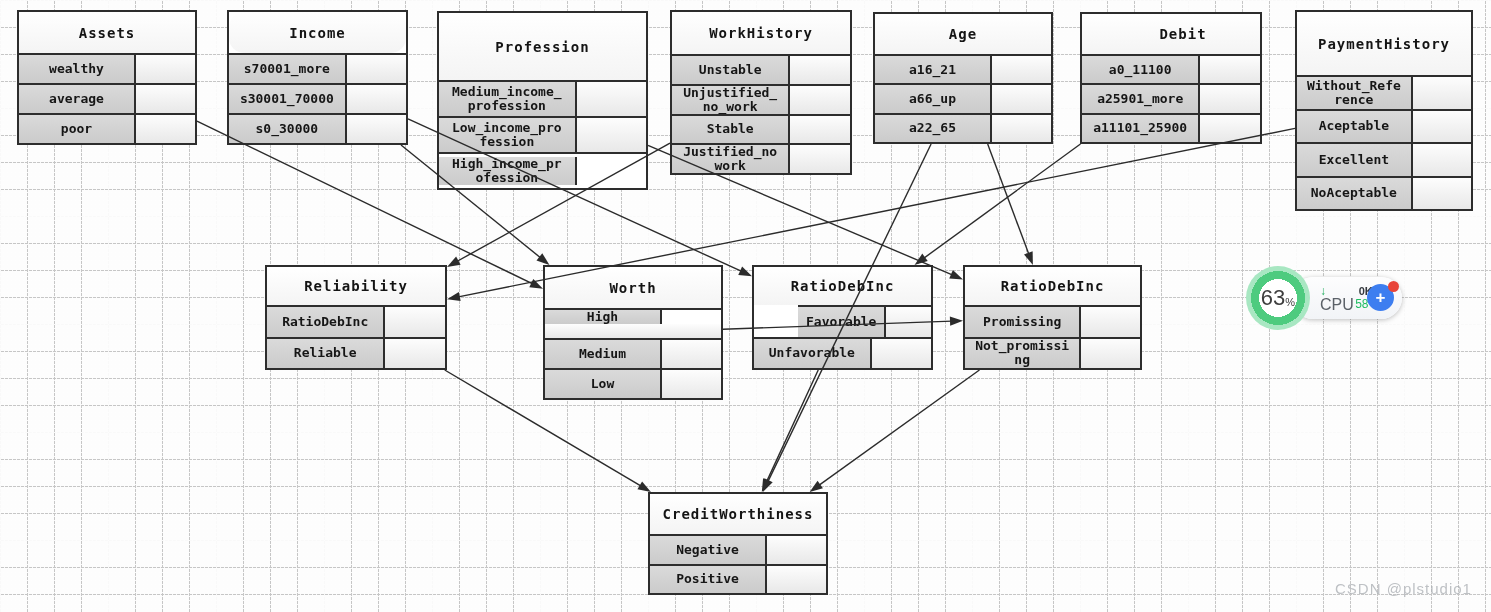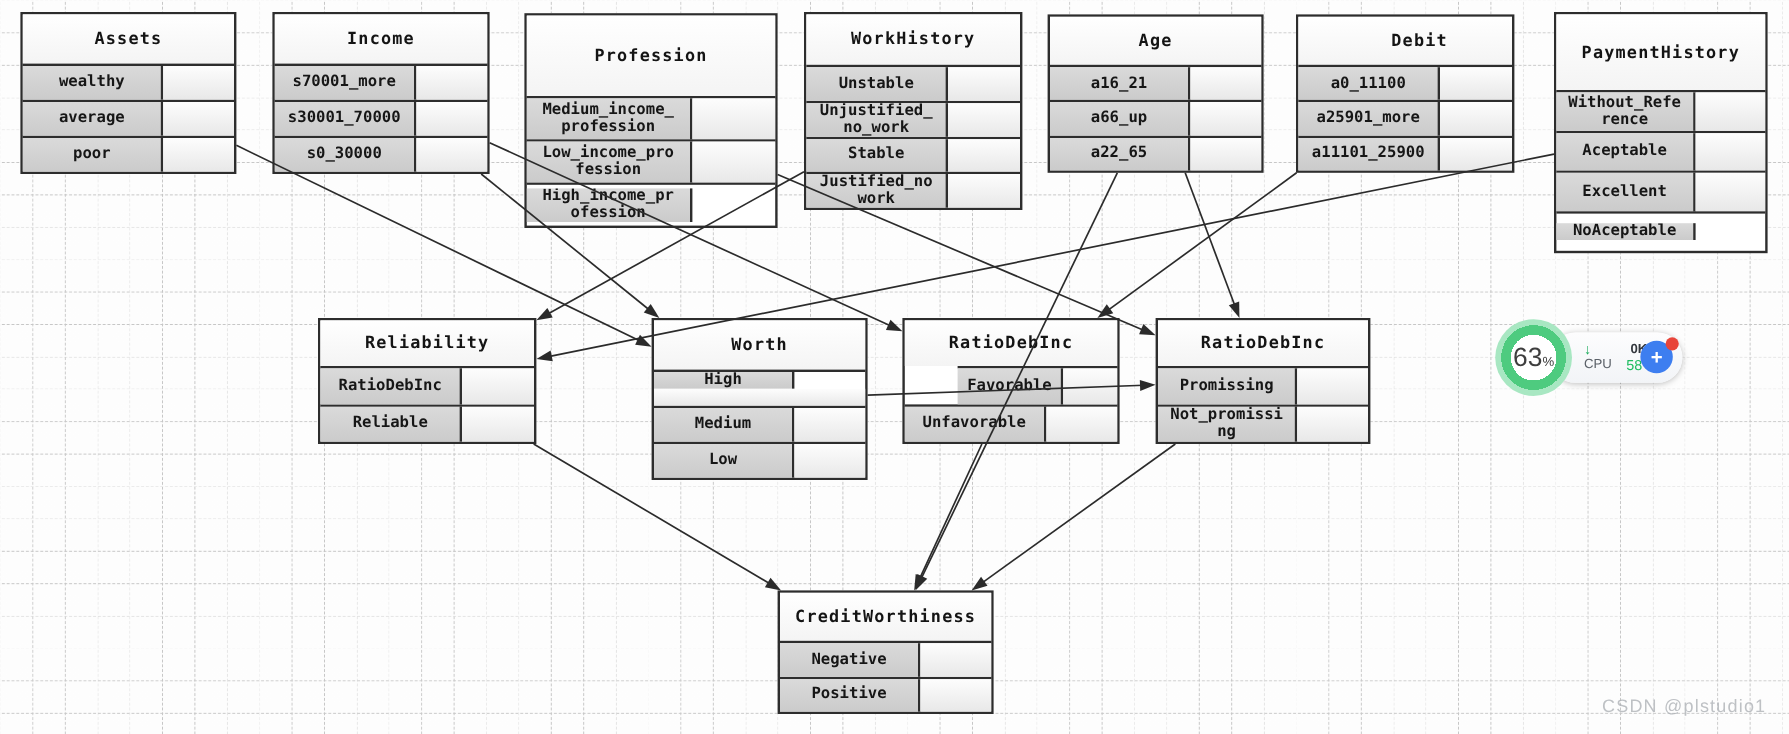--- a/index.html
+++ b/index.html
@@ -59,21 +59,21 @@
     background:linear-gradient(#fdfdfe,#f2f4f7);
     box-shadow:0 1px 5px rgba(0,0,0,0.25);
     z-index:10;
     display:flex;flex-direction:column;justify-content:center;
     padding-left:28px;padding-right:20px;
     font-family:"Liberation Sans", sans-serif;
   }
   .pill-row{display:flex;justify-content:space-between;align-items:center;line-height:13px;}
   .dl{color:#1fae5e;font-size:12px;font-weight:bold;}
   .spd{color:#33373d;font-size:11px;font-weight:bold;}
-  .cpu{color:#5b6168;font-size:11px;}
+  .cpu{color:#5b6168;font-size:16px;}
   .temp{color:#1fbd62;font-size:12px;}
   .ring{
     position:absolute;left:1246px;top:266px;width:64px;height:64px;
     border-radius:50%;
     background:radial-gradient(circle at 50% 50%, #ffffff 0 19px, #4ecb7f 19px 27px, #a8e7c2 27px 32px);
     display:flex;align-items:center;justify-content:center;
     z-index:11;
   }
   .pct{font-size:22px;color:#3e3e3e;font-family:"Liberation Sans", sans-serif;}
   .pctsign{font-size:11px;color:#3e3e3e;margin-top:7px;font-family:"Liberation Sans", sans-serif;}
@@ -110,21 +110,21 @@
         <div class="state-row" style="height: 30px;">
           <div class="state-label">average</div>
           <div class="state-value"></div>
         </div>
         <div class="state-row" style="height: 30px;">
           <div class="state-label">poor</div>
           <div class="state-value"></div>
         </div>
       </div>
       <div class="node" style="left: 227px; top: 10px; width: 181px; height: 135px;">
-        <div class="node-title" style="height: 41px;">Income</div>
+        <div class="node-title" style="height: 41px; border-radius: 15px;">Income</div>
         <div class="state-row" style="height: 30px;">
           <div class="state-label">s70001_more</div>
           <div class="state-value"></div>
         </div>
         <div class="state-row" style="height: 30px;">
           <div class="state-label">s30001_70000</div>
           <div class="state-value"></div>
         </div>
         <div class="state-row" style="height: 30px;">
           <div class="state-label">s0_30000</div>
@@ -208,21 +208,21 @@
           <div class="state-value"></div>
         </div>
         <div class="state-row" style="height: 33.5px;">
           <div class="state-label">Aceptable</div>
           <div class="state-value"></div>
         </div>
         <div class="state-row" style="height: 33.5px;">
           <div class="state-label">Excellent</div>
           <div class="state-value"></div>
         </div>
-        <div class="state-row" style="height: 33.5px; align-items: center;">
+        <div class="state-row" style="height: 33.5px;">
           <div class="state-label">NoAceptable</div>
           <div class="state-value"></div>
         </div>
       </div>
       <div class="node" style="left: 265px; top: 265px; width: 182px; height: 105px;">
         <div class="node-title" style="height: 38px;">Reliability</div>
         <div class="state-row" style="height: 31.5px;">
           <div class="state-label">RatioDebInc</div>
           <div class="state-value"></div>
         </div>

